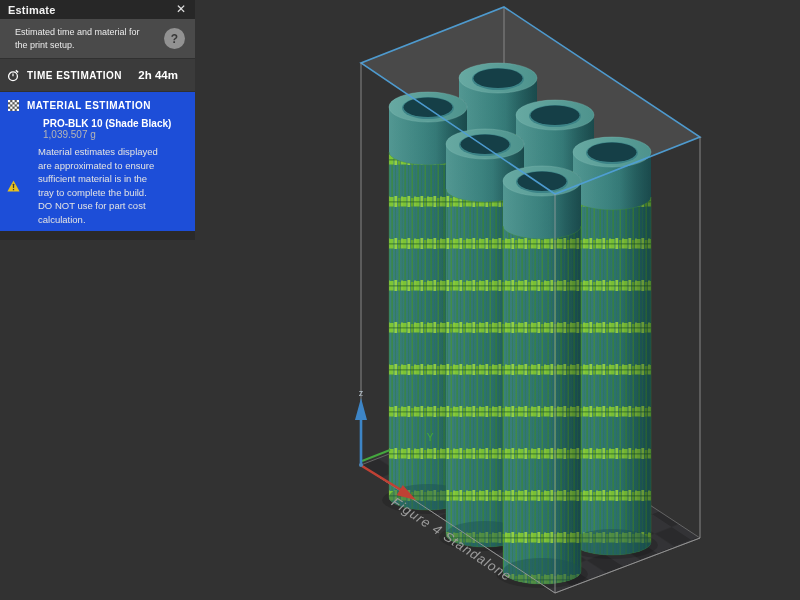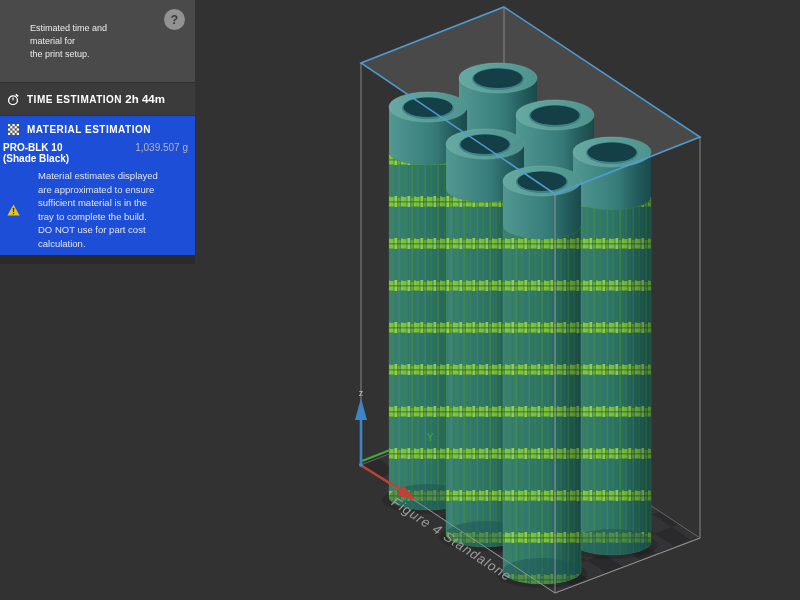--- a/index.html
+++ b/index.html
@@ -9,33 +9,33 @@
     -webkit-font-smoothing:antialiased;
   }
   #scene { position:absolute; left:0; top:0; }
 
   
   .panel { position:absolute; left:0; top:0; width:195px; z-index:10; }
   .p-header { height:19px; background:#272727; display:flex; align-items:center; }
   .p-title { flex:1; margin-left:8px; font-size:11px; font-weight:bold; color:#f2f2f2; letter-spacing:.2px; }
   .p-close { width:20px; margin-right:4px; text-align:center; color:#e2e2e2; font-size:12px; line-height:19px; cursor:pointer; }
   .p-desc { position:relative; background:#4a4a4a; min-height:38px; box-sizing:border-box; padding:6px 42px 5px 14px; }
-  .p-desc p { margin:16px; font-size:9px; line-height:13px; color:#ebebeb; white-space:pre-line; }
+  .p-desc p { margin:1px; font-size:9px; line-height:13px; color:#ebebeb; white-space:pre-line; }
   .help-btn { position:absolute; right:10px; top:9px; width:21px; height:21px; border-radius:50%;
     background:#929292; color:#383838; font-size:12px; font-weight:bold;
     display:flex; align-items:center; justify-content:center; cursor:pointer; }
   .p-time { height:33px; background:#3b3b3b; border-top:1px solid #303030;
     display:flex; align-items:center; box-sizing:border-box; }
   .row-icon { width:13px; height:13px; margin:0 7px 0 7px; flex:none; }
   .p-sec-label { flex:1; font-size:10px; font-weight:bold; color:#ffffff; letter-spacing:.5px; }
-  .p-time-value { font-size:11.5px; font-weight:bold; color:#ffffff; margin-right:30px;text-align:right; }
+  .p-time-value { font-size:11.5px; font-weight:bold; color:#ffffff; margin-right:17px;text-align:right; }
   .p-mat { background:#1d4ed8; border-top:1px solid #303030; padding-bottom:5px; }
   .p-mat-head { display:flex; align-items:center; height:20px; padding-top:3px; }
   .mat-icon { width:11px; height:11px; margin:0 8px 0 8px; flex:none; }
-  .p-pro-row { display:flex; align-items:baseline; padding:3px 7px 3px 3px; }
+  .p-pro-row { display:flex; align-items:baseline; padding:3px 7px 3px 3px;flex-direction:column; }
   .p-pro-name { flex:1; font-size:10px; font-weight:bold; color:#ffffff; }
   .p-pro-amt { font-size:10px; color:#b5b5b5;margin-left:40px; }
   .p-warning { display:flex; align-items:center; padding:2px 5px 0 7px; }
   .warn-icon { width:13px; height:12px; flex:none; }
   .p-warn-text { margin:0 4px 0 18px; font-size:9.5px; line-height:13.5px; color:#e3e3e3; white-space:pre-line; }
   .p-strip { height:9px; background:#2a2a2a; }
 </style>
 </head>
 <body>
 
@@ -178,20 +178,24 @@
       <line x1="361" y1="465" x2="361" y2="420" stroke-width="2.6" stroke="#3d85c6"></line>
       <polygon points="361,398 355,420 367,420" fill="#3d85c6"></polygon>
       <text x="361" y="396" font-size="9" text-anchor="middle" fill="#b8c4ce">z</text>
       <circle cx="361" cy="465" r="2" fill="#4d86b5"></circle>
     </g>
 
     <text transform="translate(396,496) rotate(33.4)" x="0" y="10" font-size="13.5" font-style="italic" fill="#9b9b9b" letter-spacing="1">Figure 4 Standalone</text>
   </svg>
 
   <div class="panel">
+    <div class="p-header">
+      <span class="p-title">Estimate</span>
+      <span class="p-close">✕</span>
+    </div>
 
     <div class="p-desc">
       <p>Estimated time and material for
 the print setup.</p>
       <div class="help-btn">
         <span>?</span>
       </div>
     </div>
 
     <div class="p-time">

